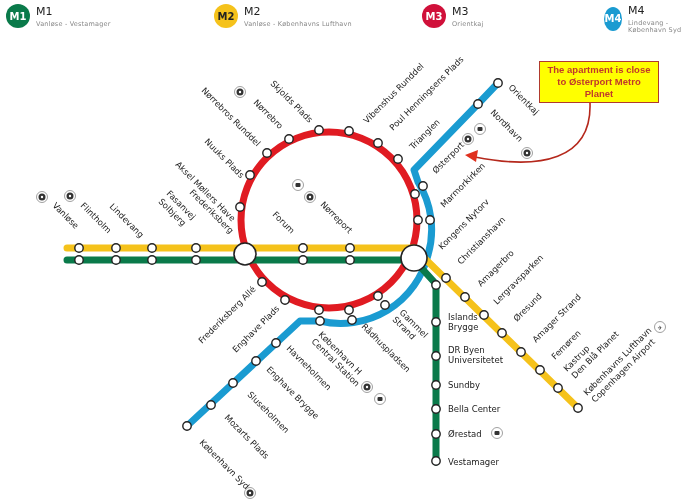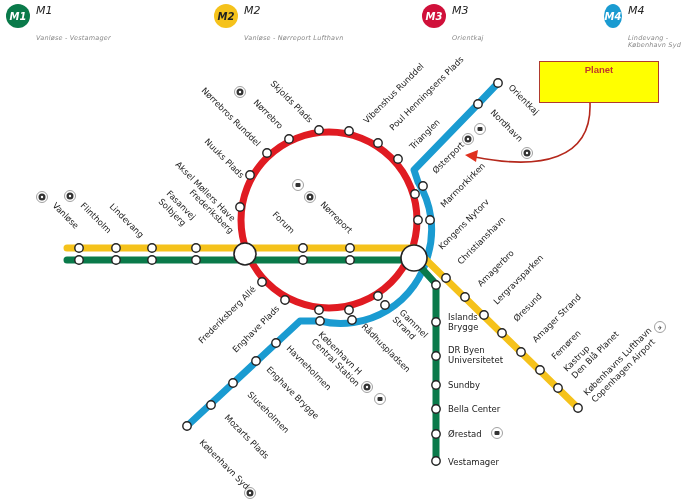--- a/index.html
+++ b/index.html
@@ -1,43 +1,43 @@
 <!DOCTYPE html>
 <html><head>
 <meta charset="utf-8">
 <style>
   html, body { margin: 0; padding: 0; background: #ffffff; }
   body { width: 700px; height: 500px; overflow: hidden; position: relative; font-family: "DejaVu Sans", sans-serif; }
   #legend { position: absolute; top: 0; left: 0; width: 700px; height: 30px; }
-  .leg { position: absolute; top: 4px; display: flex; align-items: flex-start; font-style: italic; }
+  .leg { position: absolute; top: 4px; display: flex; align-items: center; }
   .leg .badge { width: 24px; height: 24px; border-radius: 50%; color: #fff; font-weight: bold; font-size: 10px; display: flex; align-items: center; justify-content: center; font-family: "DejaVu Sans", sans-serif; }
   .leg .txt { margin-left: 6px; line-height: 1; }
   .leg .code { font-size: 11px; color: #222; display: block; margin-top: 1px; }
-  .leg .desc { font-size: 6.5px; color: #888; display: block; margin-top: 19px; letter-spacing: 0.2px; }
+  .leg .desc { font-size: 6.5px; color: #888; display: block; margin-top: 4px; letter-spacing: 0.2px; }
   svg#map { position: absolute; top: 0; left: 0; }
   .lbl { font-family: "DejaVu Sans", sans-serif; font-size: 8.5px; fill: #222; }
   .lbl-h { font-family: "DejaVu Sans", sans-serif; font-size: 8.5px; fill: #222; }
   #callout { position: absolute; left: 539px; top: 61px; width: 120px; height: 42px; background: #ffff00; border: 1.5px solid #b03a2e; box-sizing: border-box; text-align: center; font-family: "Liberation Sans", sans-serif; font-weight: bold; font-size: 9.5px; color: #c0392b; line-height: 12px; padding-top: 2px; }
 </style>
 </head>
 <body>
 
 <div id="legend">
   <div class="leg" style="left:6px">
     <div class="badge" style="background:#0a7a4a">M1</div>
     <div class="txt">
         <span class="code">M1</span>
         <span class="desc">Vanløse - Vestamager</span>
       </div>
   </div>
   <div class="leg" style="left:214px">
     <div class="badge" style="background:#f5c21b;color:#222">M2</div>
     <div class="txt">
         <span class="code">M2</span>
-        <span class="desc">Vanløse - Nørreport Lufthavn</span>
+        <span class="desc">Vanløse - Københavns Lufthavn</span>
       </div>
   </div>
   <div class="leg" style="left:422px">
     <div class="badge" style="background:#d0103a">M3</div>
     <div class="txt">
         <span class="code">M3</span>
         <span class="desc">Orientkaj</span>
       </div>
   </div>
   <div class="leg" style="left:604px">
@@ -239,14 +239,16 @@
     <text class="lbl" transform="translate(247,395) rotate(45)">Sluseholmen</text>
     <text class="lbl" transform="translate(224,418) rotate(45)">Mozarts Plads</text>
     <text class="lbl" transform="translate(199,443) rotate(45)">København Syd</text>
   </g>
 
   <path d="M590,103 C592,160 540,170 475,157" fill="none" stroke="#b5281c" stroke-width="1.6"></path>
   <polygon points="465,155 478,150 476,162" fill="#e0301e"></polygon>
 </svg>
 
 <div id="callout">
+  <div>The apartment is close</div>
+  <div>to Østerport Metro</div>
   <div>Planet</div>
 </div>
 
 </body></html>

